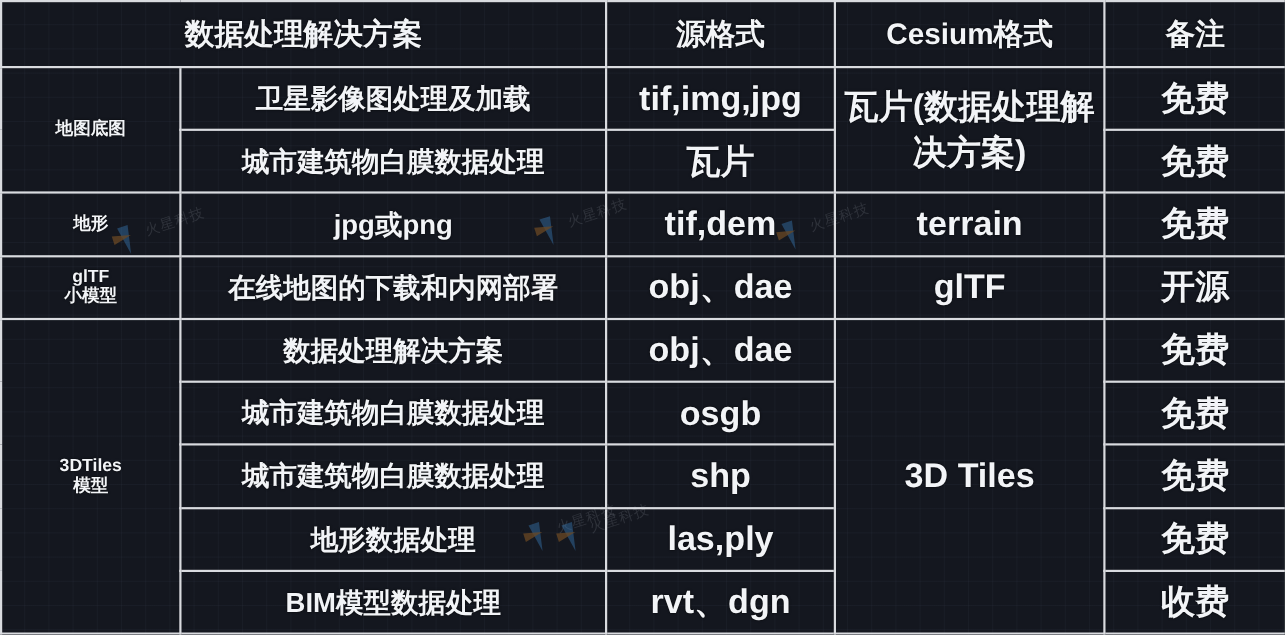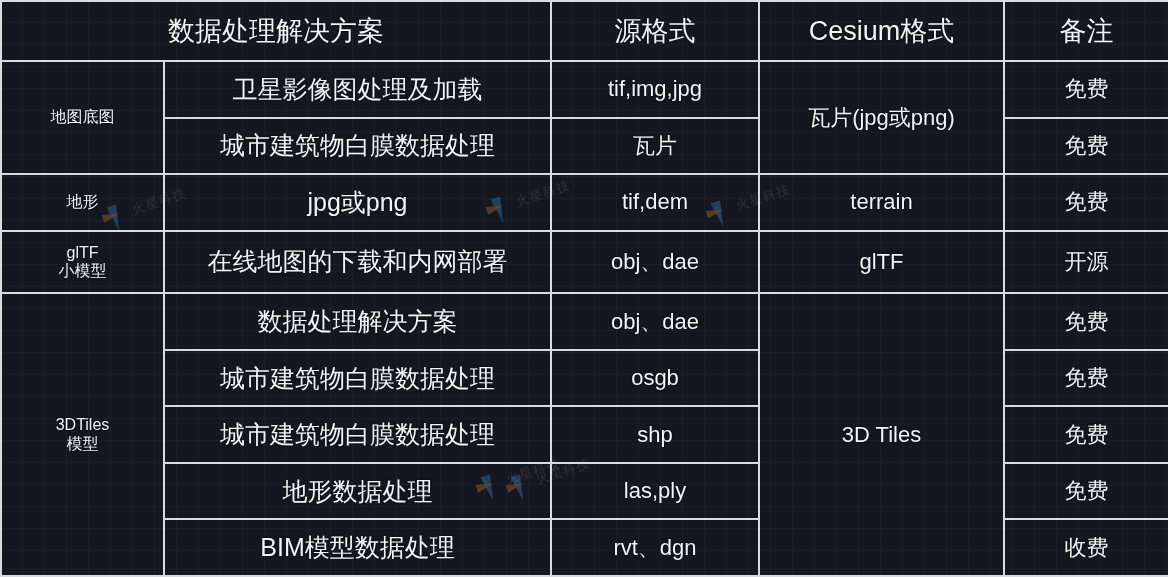--- a/index.html
+++ b/index.html
@@ -81,32 +81,32 @@
     border-collapse: collapse;
     table-layout: fixed;
   }
   table.grid td, table.grid th {
     border: 2px solid #d9dbdf;
     text-align: center;
     vertical-align: middle;
     color: #f2f4f7;
     background-color: transparent;
     padding: 0 6px;
-    font-weight: normal;
+    font-weight: bold;
     text-shadow: 0 0 2px rgba(0,0,0,0.9);
   }
 
   thead th {
     background-color: #1d3a61;
     font-size: 27px;
     height: 58px;
   }
 
   tbody td {
-    font-size: 22px;
+    font-size: 31px;
   }
 
   
   td.cat {
     font-size: 16px;
     line-height: 1.15;
   }
   
   td.desc {
     text-align: left;
@@ -161,21 +161,21 @@
         <th>备注</th>
       </tr>
     </thead>
 
     <tbody>
 
       <tr>
         <td class="cat" rowspan="2">地图底图</td>
         <td class="desc">卫星影像图处理及加载</td>
         <td>tif,img,jpg</td>
-        <td rowspan="2">瓦片(jpg或png)</td>
+        <td rowspan="2">瓦片(数据处理解决方案)</td>
         <td>免费</td>
       </tr>
       <tr>
         <td class="desc">城市建筑物白膜数据处理</td>
         <td>瓦片</td>
         <td>免费</td>
       </tr>
 
       <tr>
         <td class="cat">地形</td>

